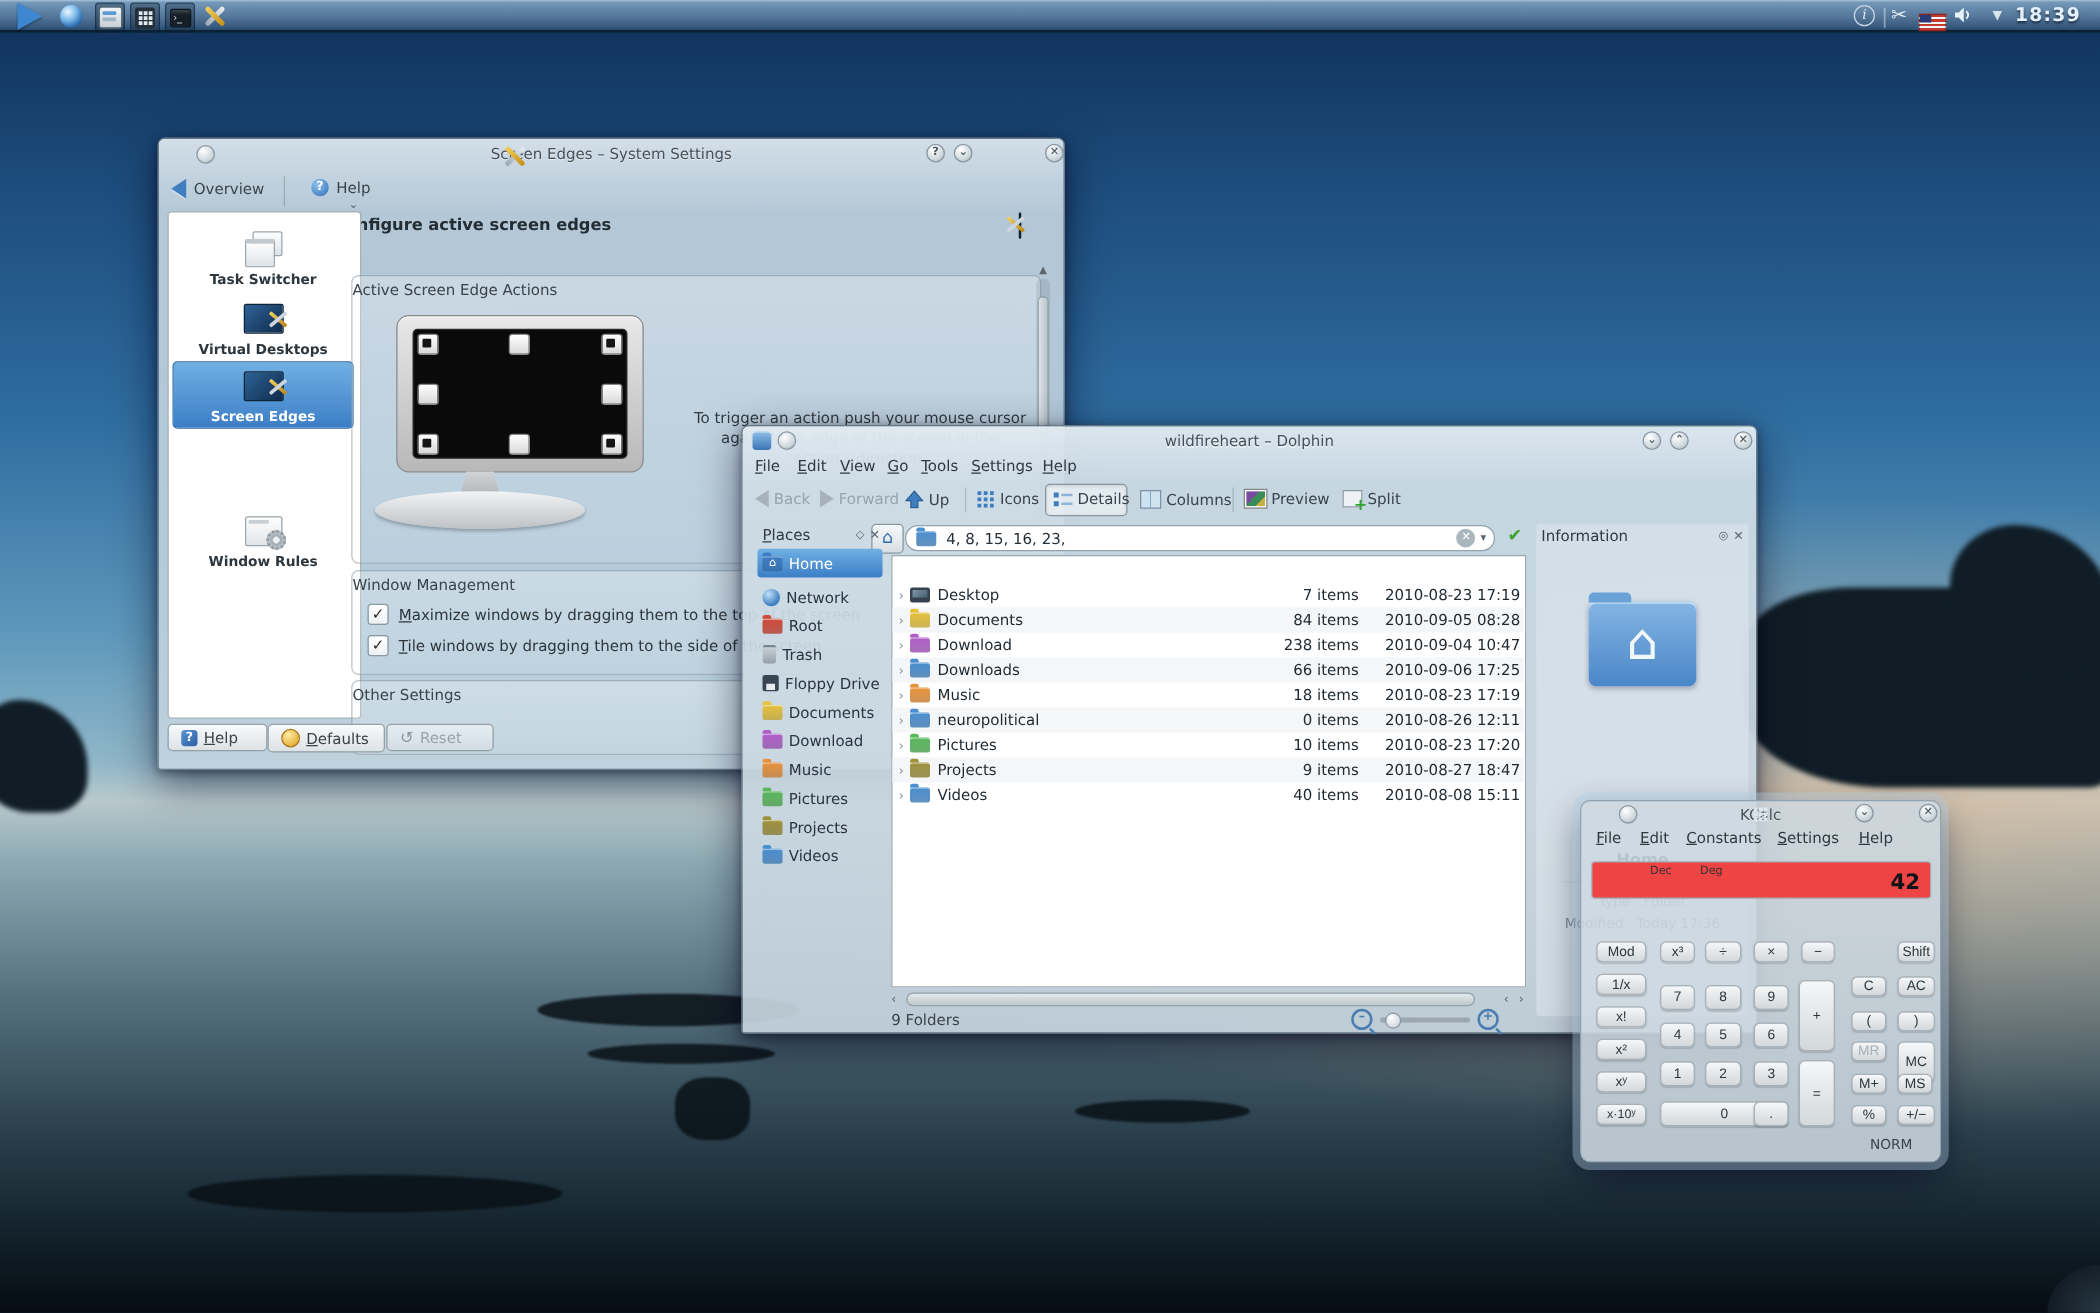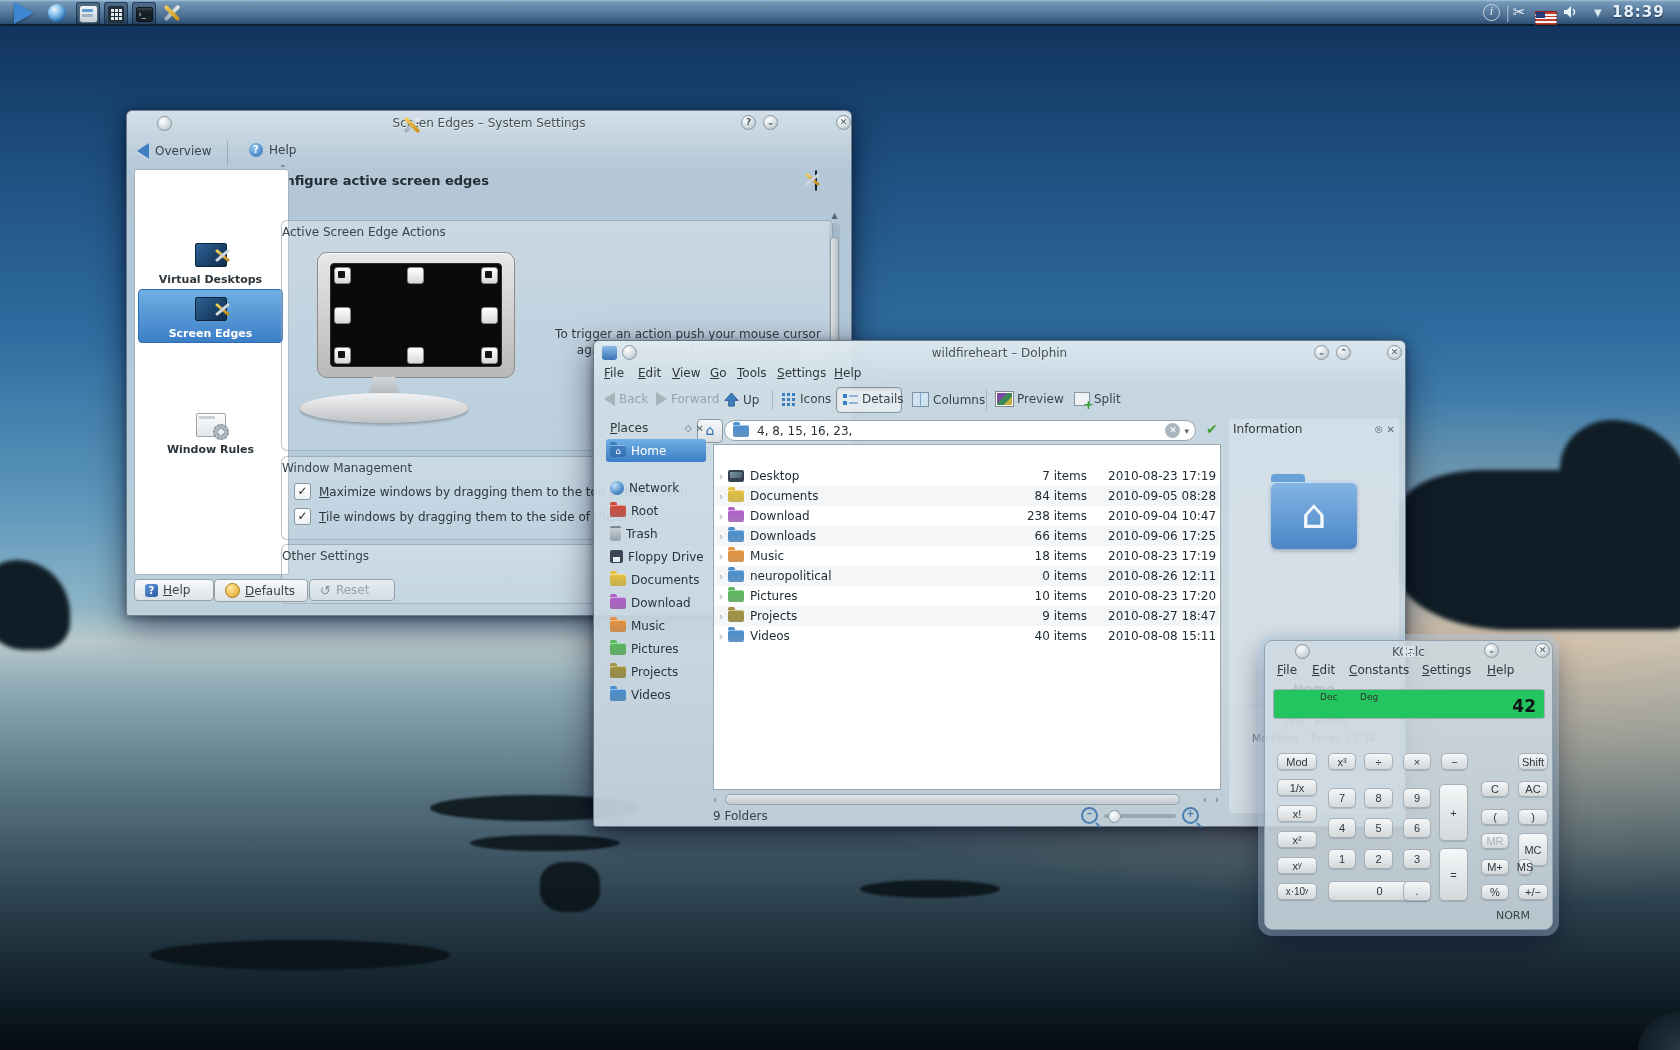--- a/index.html
+++ b/index.html
@@ -153,21 +153,21 @@
   .bighouse{color:#f2f7fb;font-size:40px;line-height:66px;}
   .iname{position:absolute;left:0;right:0;top:262px;text-align:center;font-size:13px;font-weight:bold;color:#23313a;}
   .idiv{position:absolute;left:14px;right:14px;top:286px;height:1px;background:linear-gradient(90deg,rgba(120,140,155,0),rgba(120,140,155,.7),rgba(120,140,155,0));}
   .imeta{position:absolute;left:0;right:0;text-align:center;font-size:11px;color:#7e8c96;}
   
   #kcalc{left:1264px;top:640px;width:289px;height:290px;z-index:30;border-radius:8px;
     background:rgba(205,216,224,.88);
     box-shadow:0 0 0 6px rgba(175,205,230,.38),0 12px 30px rgba(0,0,30,.5);
     border:1px solid #8ea2b2;box-sizing:border-box;}
   .kmenu{position:absolute;top:22px;font-size:12px;color:#2e383e;}
-  #kdisplay{position:absolute;left:8px;top:48px;width:272px;height:30px;background:#22c55e;border:1px solid #a2aeb6;border-radius:3px;box-sizing:border-box;}
+  #kdisplay{position:absolute;left:8px;top:48px;width:272px;height:30px;background:#ef4444;border:1px solid #a2aeb6;border-radius:3px;box-sizing:border-box;}
   .kmode{position:absolute;top:2px;font-size:9px;color:#333;}
   #kvalue{position:absolute;right:8px;top:6px;font-size:17px;font-weight:bold;color:#101418;}
   .kbtn{position:absolute;background:linear-gradient(180deg,#f5f7f8,#d3d8db);border:1px solid #a6b0b6;border-radius:5px;
     font-size:11px;color:#2c363c;text-align:center;display:flex;align-items:center;justify-content:center;box-shadow:0 1px 1px rgba(0,0,20,.15);box-sizing:border-box;}
   .kbtn.dis{color:#a8b2ba;}
   #knorm{position:absolute;right:22px;top:268px;font-size:11px;color:#39434a;}
   u{text-decoration:underline;text-underline-offset:1px;}
 </style>
 </head>
 <body>
@@ -201,20 +201,24 @@
   <div class="ss-tool" style="left:122px;top:32px;">
     <span class="iconbtn-help">?</span>
     <span>Help</span>
   </div>
   <div class="abs" style="left:152px;top:48px;font-size:9px;color:#4a565e;">⌄</div>
   <div class="abs" style="left:140px;top:62px;font-size:13px;font-weight:bold;color:#232d34;">Configure active screen edges</div>
   <span class="abs ic-screentools" style="left:688px;top:60px;transform:scale(1.1);"></span>
 
   
   <div id="ss-side">
+    <div class="sideitem" style="top:8px;">
+      <span class="si-ic ic-winpair"></span>
+      <div class="lbl">Task Switcher</div>
+    </div>
     <div class="sideitem sel" style="top:119px;">
       <span class="si-ic ic-screentools"></span>
       <div class="lbl">Screen Edges</div>
     </div>
     <div class="sideitem" style="top:66px;">
       <span class="si-ic ic-screentools"></span>
       <div class="lbl">Virtual Desktops</div>
     </div>
     <div class="sideitem" style="top:236px;">
       <span class="si-ic ic-wingear"></span>
@@ -349,21 +353,21 @@
   <div id="places">
     <div class="phead">
       <span><u>P</u>laces</span>
       <span style="margin-left:auto;color:#5a666e;font-size:9px;">◇</span>
       <span style="color:#5a666e;font-size:10px;">✕</span>
     </div>
     <div class="pitem sel" style="--c: #3d7dc4; margin-top: 0px;">
       <span class="ficon" style="text-align:center;color:#fff;font-size:9px;line-height:12px;">⌂</span>
       <span>Home</span>
     </div>
-    <div class="pitem" style="margin-top: 14px;">
+    <div class="pitem" style="margin-top: 4px;">
       <span class="pi-globe"></span>
       <span>Network</span>
     </div>
     <div class="pitem" style="--c: #d04a3a; margin-top: 0px;">
       <span class="ficon"></span>
       <span>Root</span>
     </div>
     <div class="pitem" style="margin-top: 0px;">
       <span class="pi-trash"></span>
       <span>Trash</span>
@@ -550,21 +554,21 @@
   <button class="kbtn" style="left:138px;top:240px;width:28px;height:20px;">.</button>
 
   <button class="kbtn" style="left:253px;top:112px;width:30px;height:17px;">Shift</button>
   <button class="kbtn" style="left:216px;top:140px;width:28px;height:16px;">C</button>
   <button class="kbtn" style="left:253px;top:140px;width:30px;height:16px;">AC</button>
   <button class="kbtn" style="left:216px;top:168px;width:28px;height:16px;">(</button>
   <button class="kbtn" style="left:253px;top:168px;width:30px;height:16px;">)</button>
   <button class="kbtn dis" style="left:216px;top:192px;width:28px;height:16px;">MR</button>
   <button class="kbtn" style="left:253px;top:192px;width:30px;height:33px;">MC</button>
   <button class="kbtn" style="left:216px;top:218px;width:28px;height:16px;">M+</button>
-  <button class="kbtn" style="left:253px;top:218px;width:14px;height:16px;">MS</button>
+  <button class="kbtn" style="left:253px;top:218px;width:28px;height:16px;">MS</button>
   <button class="kbtn" style="left:216px;top:243px;width:28px;height:16px;">%</button>
   <button class="kbtn" style="left:253px;top:243px;width:30px;height:16px;">+/−</button>
 
   <div id="knorm">NORM</div>
 </div>
 
 <div id="panel">
   <span class="ptri"></span>
   <span class="pbtn" style="left:46px;">
       <span class="ic-browser"></span>

